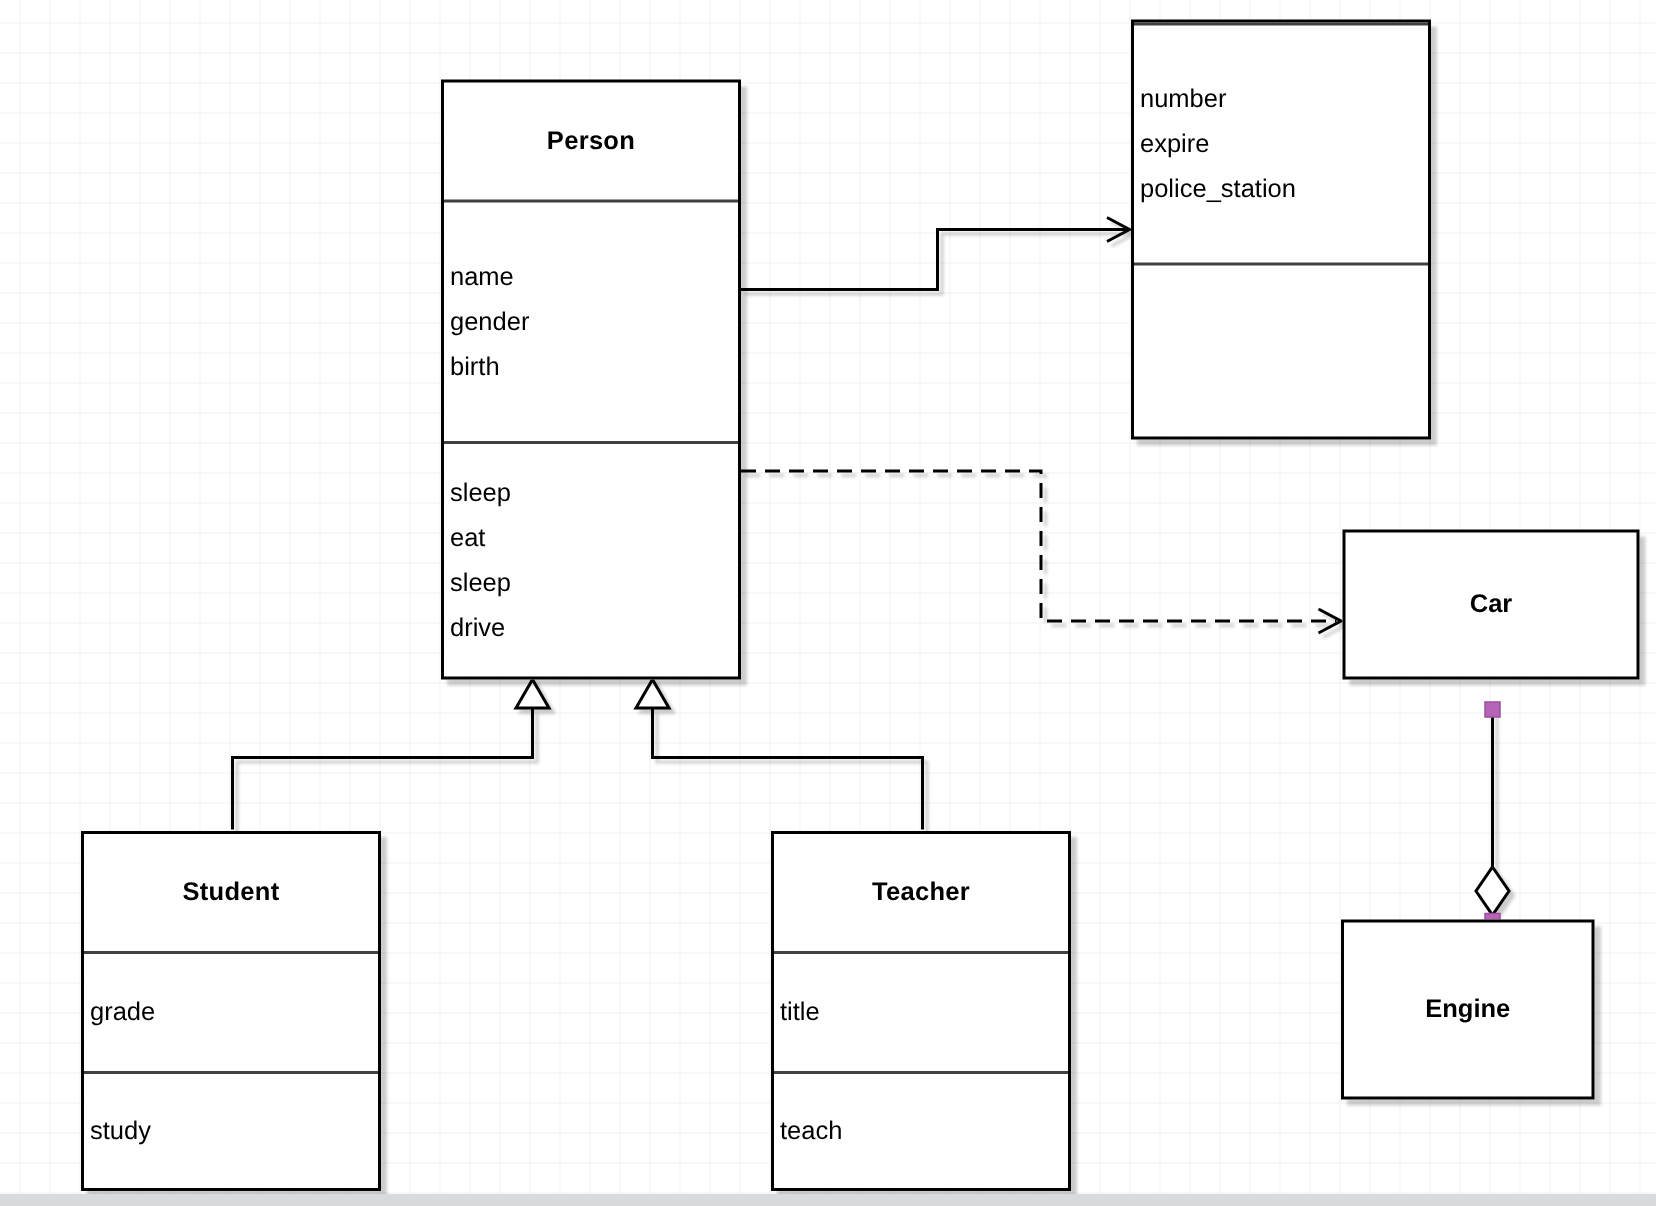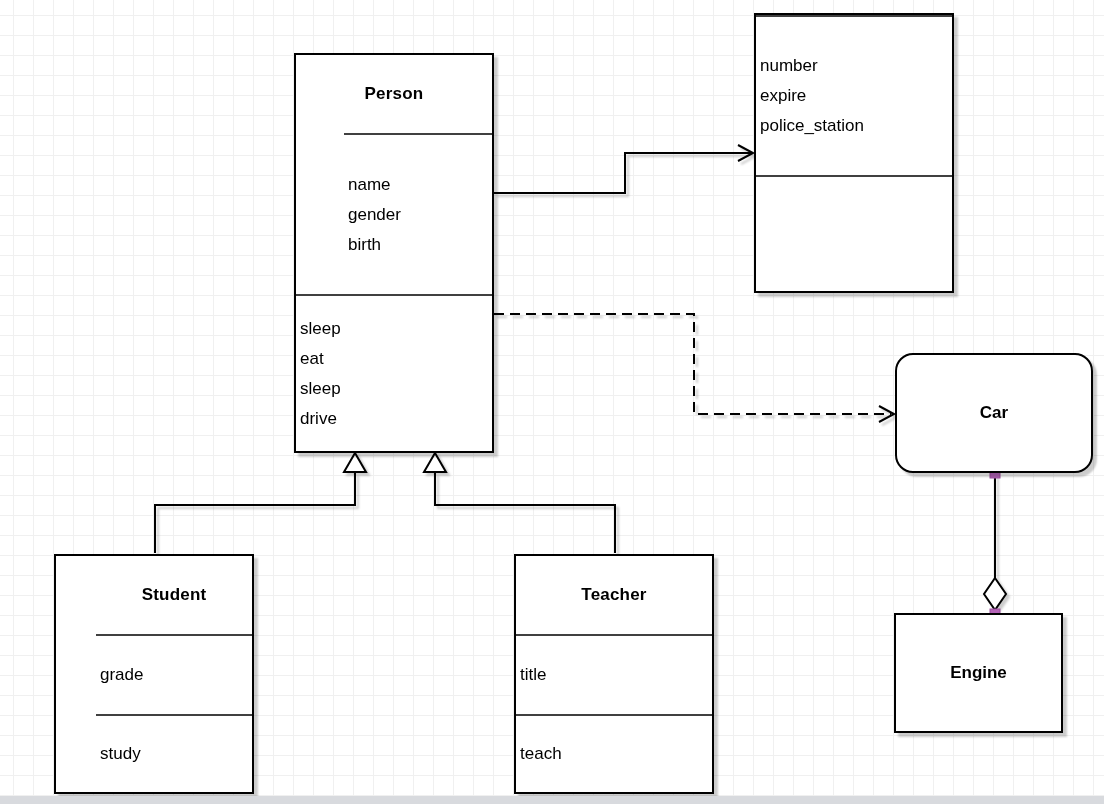--- a/index.html
+++ b/index.html
@@ -103,21 +103,21 @@
     <g filter="url(#edgeShadow)">
       <line x1="995" y1="474" x2="995" y2="580" stroke="#000000" stroke-width="2"></line>
       <path d="M995,578 L1006,594 L995,610 L984,594 Z" fill="#ffffff" stroke="#000000" stroke-width="2"></path>
     </g>
     <rect x="990" y="468" width="10" height="10" fill="#b564b8" stroke="#9b4f9e" stroke-width="1"></rect>
     <rect x="990" y="609" width="10" height="10" fill="#b564b8" stroke="#9b4f9e" stroke-width="1"></rect>
   </svg>
 
   <div class="uml-class" style="left:294px; top:53px; width:200px; height:400px;">
     <div class="uml-title" style="flex:0 0 78px;border-radius:25px;">Person</div>
-    <div class="compartment" style="flex:0 0 161px;margin-left:48px;">
+    <div class="compartment" style="flex:0 0 161px;">
       <div class="member">name</div>
       <div class="member">gender</div>
       <div class="member">birth</div>
     </div>
     <div class="compartment" style="flex:1;">
       <div class="member">sleep</div>
       <div class="member">eat</div>
       <div class="member">sleep</div>
       <div class="member">drive</div>
     </div>
@@ -125,29 +125,29 @@
 
   <div class="uml-class" style="left:754px; top:13px; width:200px; height:280px;">
     <div class="compartment" style="flex:0 0 160px;">
       <div class="member">number</div>
       <div class="member">expire</div>
       <div class="member">police_station</div>
     </div>
     <div class="compartment" style="flex:1;"></div>
   </div>
 
-  <div class="uml-class" style="left:895px; top:353px; width:198px; height:120px;border-radius:18px;">
+  <div class="uml-class" style="left:895px; top:353px; width:198px; height:100px;">
     <div class="single">Car</div>
   </div>
 
   <div class="uml-class" style="left:894px; top:613px; width:169px; height:120px;">
     <div class="single">Engine</div>
   </div>
 
-  <div class="uml-class" style="left:54px; top:554px; width:200px; height:240px;padding-left:40px;">
+  <div class="uml-class" style="left:54px; top:554px; width:200px; height:240px;">
     <div class="uml-title" style="flex:0 0 78px;">Student</div>
     <div class="compartment" style="flex:0 0 80px;">
       <div class="member">grade</div>
     </div>
     <div class="compartment" style="flex:1;">
       <div class="member">study</div>
     </div>
   </div>
 
   <div class="uml-class" style="left:514px; top:554px; width:200px; height:240px;">

